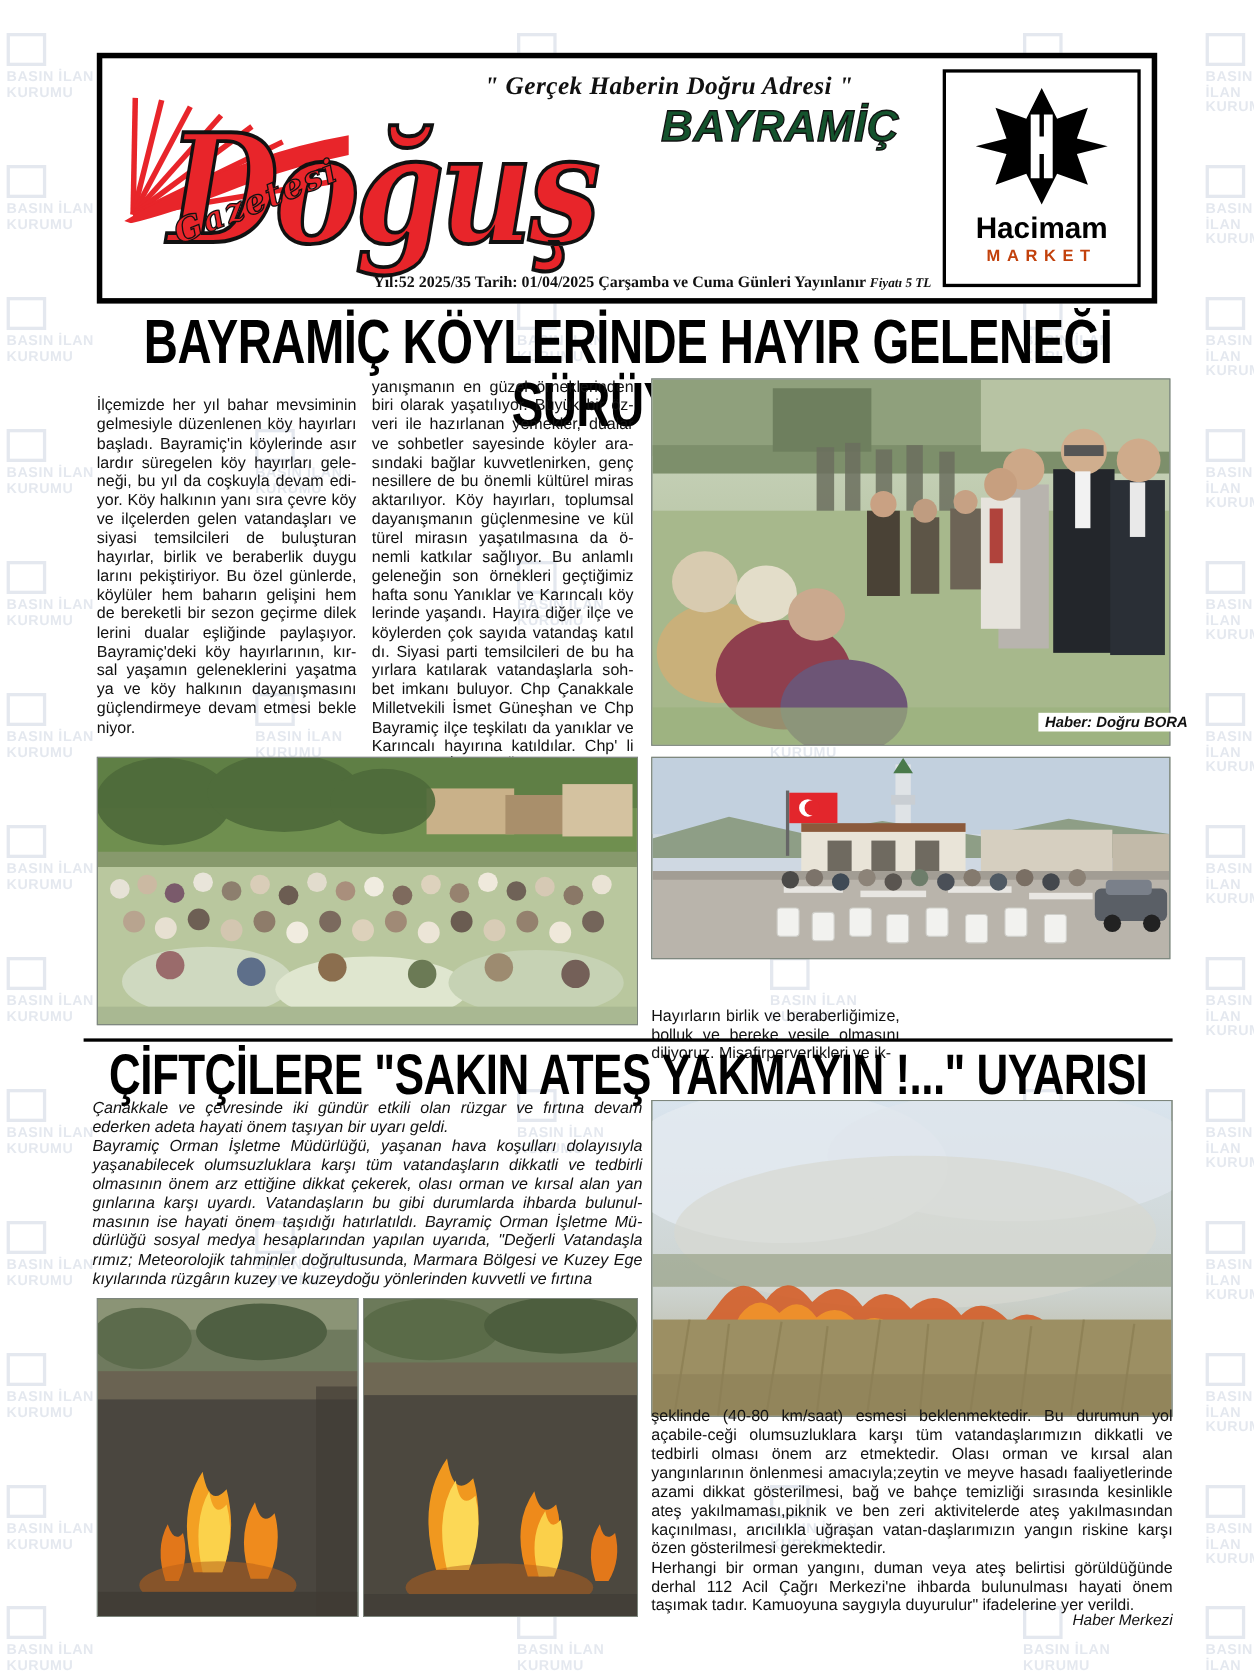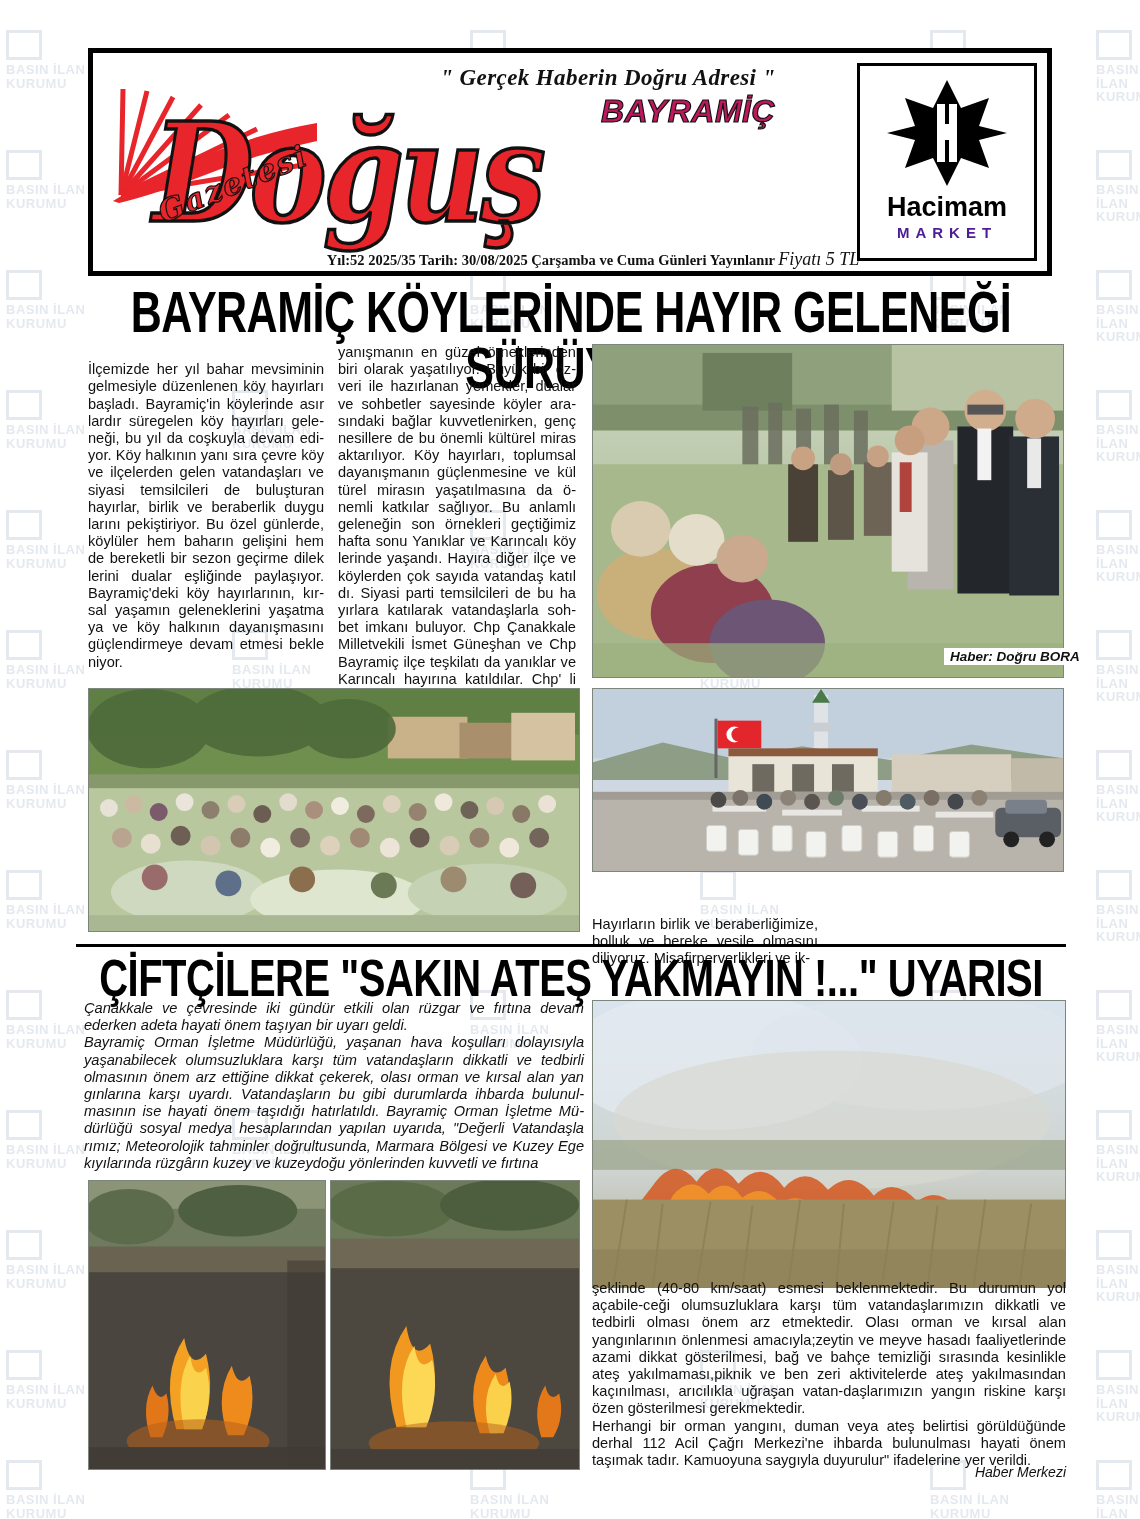--- a/index.html
+++ b/index.html
@@ -87,22 +87,22 @@
     -webkit-text-stroke: 3px #111;
     letter-spacing: -4px;
     transform: scaleY(1.18);
   }
   .logo-bayramic {
     position: absolute;
     left: 468px; top: -8px;
     font-family: "Liberation Sans", sans-serif;
     font-weight: 700;
     font-style: italic;
-    font-size: 32px;
-    color: #be185d;
+    font-size: 40px;
+    color: #14532d;
     -webkit-text-stroke: 1.2px #111;
     letter-spacing: .5px;
   }
   .logo-gazetesi {
     position: absolute;
     left: 20px; top: 96px;
     font-family: "DejaVu Serif", serif;
     font-weight: 700;
     font-style: italic;
     font-size: 30px;
@@ -117,22 +117,22 @@
     left: 230px; top: 196px;
     width: 540px;
     text-align: center;
     font-family: "Liberation Serif", serif;
     font-size: 14.5px;
     color: #111;
     font-weight: 600;
   }
   .masthead-line .price {
     font-style: italic;
-    font-weight: 400;
-    font-size: 18px;
+    font-weight: 700;
+    font-size: 12px;
   }
 
   
   .adbox {
     position: absolute;
     right: 10px; top: 10px;
     width: 180px; height: 198px;
     border: 3px solid #000;
     background: #fff;
     box-sizing: border-box;
@@ -154,21 +154,21 @@
     color: #000;
   }
   .adsub {
     position: absolute;
     left: 0; right: 0; top: 158px;
     text-align: center;
     font-family: "Liberation Sans", sans-serif;
     font-weight: 700;
     font-size: 15px;
     letter-spacing: 6px;
-    color: #4c1d95;
+    color: #c2410c;
   }
 
   
   .headline1 {
     position: absolute;
     left: 76px; top: 284px;
     width: 990px;
     text-align: center;
     font-family: "Liberation Sans", sans-serif;
     font-weight: 700;
@@ -542,21 +542,21 @@
       <path d="M4,118 Q40,96 92,74 Q150,50 208,40 L208,58 Q150,70 96,92 Q44,112 10,120 Z" fill="#e8252a"></path>
     </svg>
 
     <div class="logo-wrap">
       <div class="logo-bayramic">BAYRAMİÇ</div>
       <div class="logo-main">Doğuş</div>
       <div class="logo-gazetesi">Gazetesi</div>
     </div>
 
     <div class="masthead-line">
-      <span>Yıl:52  2025/35  Tarih: 30/08/2025  Çarşamba ve Cuma Günleri Yayınlanır</span>
+      <span>Yıl:52  2025/35  Tarih: 01/04/2025  Çarşamba ve Cuma Günleri Yayınlanır</span>
       <span class="price">Fiyatı 5 TL</span>
     </div>
 
     <div class="adbox">
       <svg class="adlogo" viewBox="0 0 124 110">
         <path d="M62,2 L76,30 L104,20 L94,48 L122,55 L94,62 L104,90 L76,80 L62,108 L48,80 L20,90 L30,62 L2,55 L30,48 L20,20 L48,30 Z" fill="#000"></path>
         <path d="M52,26 h8 v20 h4 v-20 h8 v58 h-8 v-22 h-4 v22 h-8 z" fill="#fff"></path>
       </svg>
       <div class="adname">Hacimam</div>
       <div class="adsub">MARKET</div>

